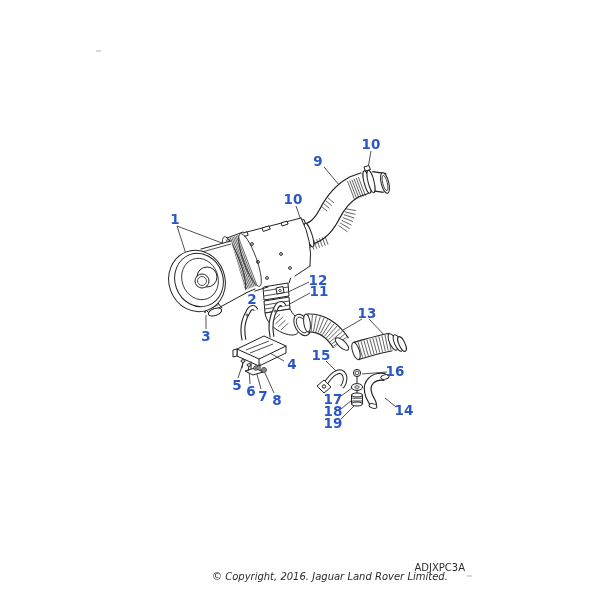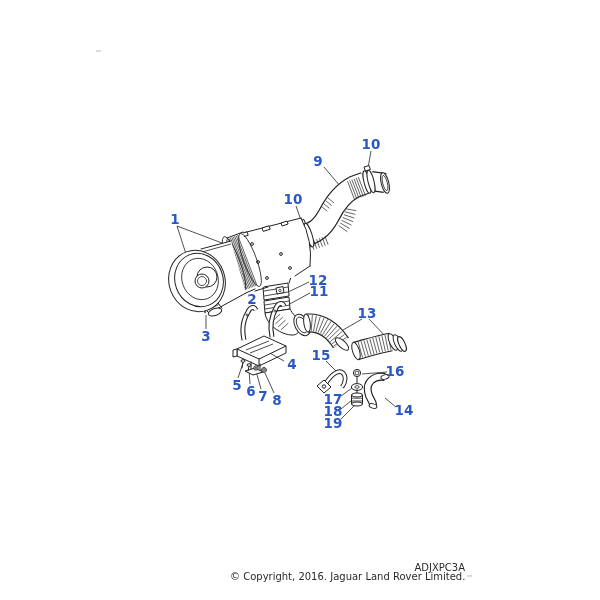--- a/index.html
+++ b/index.html
@@ -12,21 +12,21 @@
   .fw{fill:#fff;stroke:#222;stroke-width:1;}
   .fn{fill:#fff;stroke:none;}
   .guide{fill:none;stroke:none;}
   .ribs line{stroke:#222;stroke-width:.7;}
   .leader{stroke:var(--leader,#3d3d3d);stroke-width:.9;}
   .callout{fill:var(--callout,#2a57c6);font:bold 13.5px "DejaVu Sans",sans-serif;cursor:pointer;}
   .hose-o{fill:none;stroke:#222;stroke-linecap:butt;}
   .hose-i{fill:none;stroke:#fff;stroke-linecap:butt;}
   .speck{fill:#d9d9d9;}
   .footer-code{position:absolute;top:562px;right:135px;font-size:10px;color:#2b2b2b;}
-  .footer-copy{position:absolute;top:571px;left:230px;font-size:10px;color:#2b2b2b;}
+  .footer-copy{position:absolute;top:571px;left:212px;font-size:10px;color:#2b2b2b;font-style:italic;}
 </style>
 </head>
 <body>
 
 <div class="page">
 
 <svg id="diagram-svg" width="600" height="600" viewBox="0 0 600 600">
 
   <g id="leader-layer">
         <line x1="177" y1="226" x2="205" y2="313" class="leader"></line>

